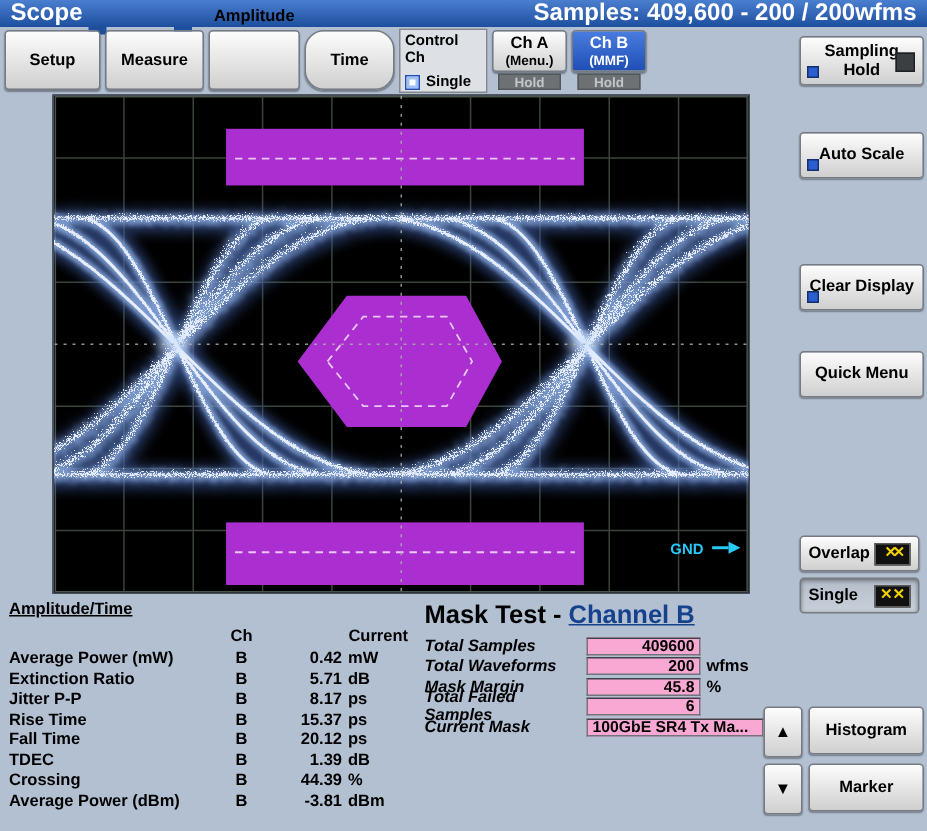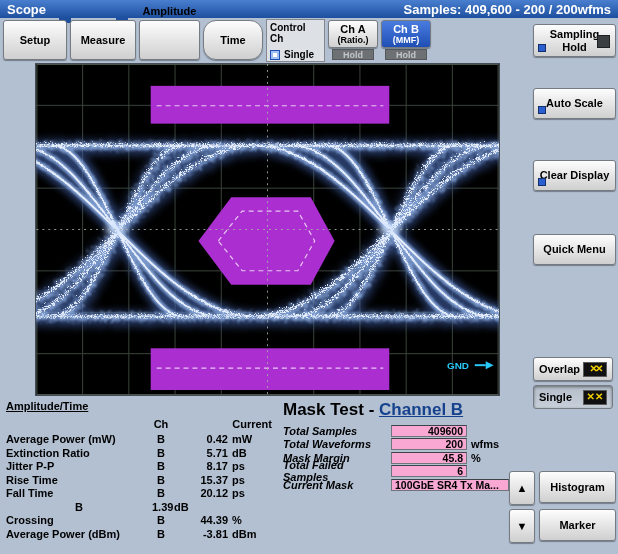--- a/index.html
+++ b/index.html
@@ -3,21 +3,21 @@
 <meta charset="utf-8">
 <style>
   * { margin:0; padding:0; box-sizing:border-box; }
   html,body { background:#8a97a8; }
   body { font-family:"Liberation Sans", sans-serif; }
   .app { position:relative; width:618px; height:554px; background:#b2c0d2; overflow:hidden; font-size:11px; color:#000; }
 
   .titlebar { position:absolute; left:0; top:0; width:618px; height:18px;
     background:linear-gradient(#4a7ecf,#1d4f9e); color:#fff; display:flex;
     justify-content:space-between; align-items:center; padding:0 7px;
-    font-weight:bold; font-size:13px; }
+    font-weight:bold; font-size:16px; }
 
   .notch { position:absolute; width:12px; height:5px; background:#1d4f9e; }
 
   .btn { position:absolute; background:linear-gradient(#fdfdfd,#cfcfcf);
     border:1px solid #767b82; border-radius:3px;
     box-shadow:0 1px 1px rgba(0,0,0,.35);
     display:flex; flex-direction:column; align-items:center; justify-content:center;
     text-align:center; font-weight:bold; font-size:11px; cursor:pointer; line-height:1.15; }
   .btn .sub { font-size:9px; font-weight:bold; }
   .btn.pressed { background:linear-gradient(#b3bdc9,#c8d0da); box-shadow:inset 0 1px 3px rgba(0,0,0,.45); }
@@ -100,21 +100,21 @@
   <div class="ctrlch" style="left:266px;top:19px;width:59px;height:43px;">
     <div>Control Ch</div>
     <div class="row">
       <span class="checkbox"></span>
       <span>Single</span>
     </div>
   </div>
 
   <div class="btn" style="left:328px;top:20px;width:50px;height:28px;">
     <span>Ch A</span>
-    <span class="sub">(Ratio.)</span>
+    <span class="sub">(Menu.)</span>
   </div>
   <div class="holdstrip" style="left:332px;top:49px;width:42px;height:11px;">
     <span>Hold</span>
   </div>
 
   <div class="btn chb" style="left:381px;top:20px;width:50px;height:28px;">
     <span>Ch B</span>
     <span class="sub">(MMF)</span>
   </div>
   <div class="holdstrip" style="left:385px;top:49px;width:42px;height:11px;">
@@ -213,21 +213,21 @@
   <div class="btn" style="left:533px;top:24px;width:83px;height:33px;">
     <span>Sampling</span>
     <span>Hold</span>
     <span class="led"></span>
     <span class="holdbox"></span>
   </div>
   <div class="btn" style="left:533px;top:88px;width:83px;height:31px;">
     <span>Auto Scale</span>
     <span class="led"></span>
   </div>
-  <div class="btn" style="left:533px;top:160px;width:83px;height:31px;">
+  <div class="btn" style="left:533px;top:176px;width:83px;height:31px;">
     <span>Clear Display</span>
     <span class="led"></span>
   </div>
   <div class="btn" style="left:533px;top:234px;width:83px;height:31px;">
     <span>Quick Menu</span>
   </div>
 
   <div class="btn viewbtn" style="left:533px;top:357px;width:80px;height:24px;">
     <span>Overlap</span>
     <span class="iconbox tight">✕✕</span>
@@ -282,20 +282,21 @@
       <span class="m-val">15.37</span>
       <span class="m-unit">ps</span>
     </div>
     <div class="meas-row">
       <span>Fall Time</span>
       <span class="m-ch">B</span>
       <span class="m-val">20.12</span>
       <span class="m-unit">ps</span>
     </div>
     <div class="meas-row">
+      <span>TDEC</span>
       <span class="m-ch">B</span>
       <span class="m-val">1.39</span>
       <span class="m-unit">dB</span>
     </div>
     <div class="meas-row">
       <span>Crossing</span>
       <span class="m-ch">B</span>
       <span class="m-val">44.39</span>
       <span class="m-unit">%</span>
     </div>

